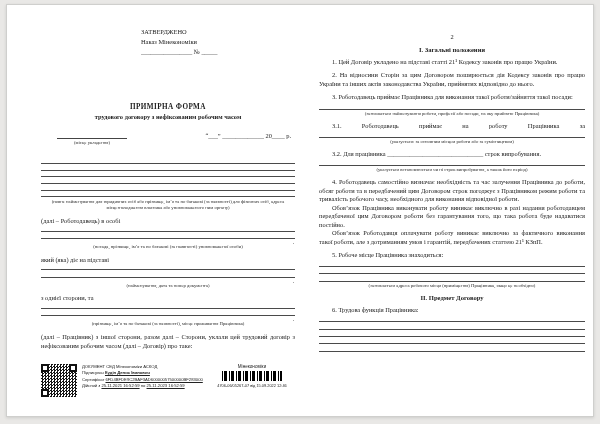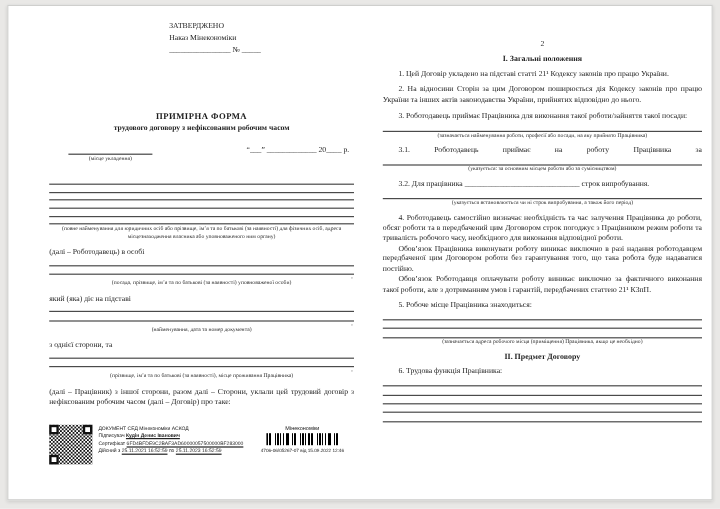--- a/index.html
+++ b/index.html
@@ -2,21 +2,21 @@
 <html><head>
 <meta charset="utf-8">
 <style>
   * { margin:0; padding:0; box-sizing:border-box; }
   html,body { width:600px; height:424px; }
   body { font-family:"Liberation Serif","DejaVu Serif",serif; background:#e9e8e6; color:#1c1c1c; overflow:hidden; }
   .canvas { position:relative; width:600px; height:424px; }
   .sheet { position:absolute; left:6px; top:4px; right:6px; bottom:7px; background:#ffffff;
            border:1px solid #cfcfcd; box-shadow:0 1px 3px rgba(0,0,0,.12); }
   .col { position:absolute; top:0; bottom:0; }
-  .col-left  { left:34px; width:254px; padding-top:12px; }
+  .col-left  { left:34px; width:254px; padding-top:22px; }
   .col-right { left:312px; width:266px; padding-top:28px; }
 
   .b  { font-size:6.4px; line-height:1.32; }
   .bold { font-weight:bold; }
   .center { text-align:center; }
   .just { text-align:justify; }
   .ind { text-indent:13px; }
   .cap { font-size:4.7px; line-height:1.25; color:#2a2a2a; text-align:center; }
 
   .approved { margin-left:100px; font-size:6.4px; line-height:1.55; }

